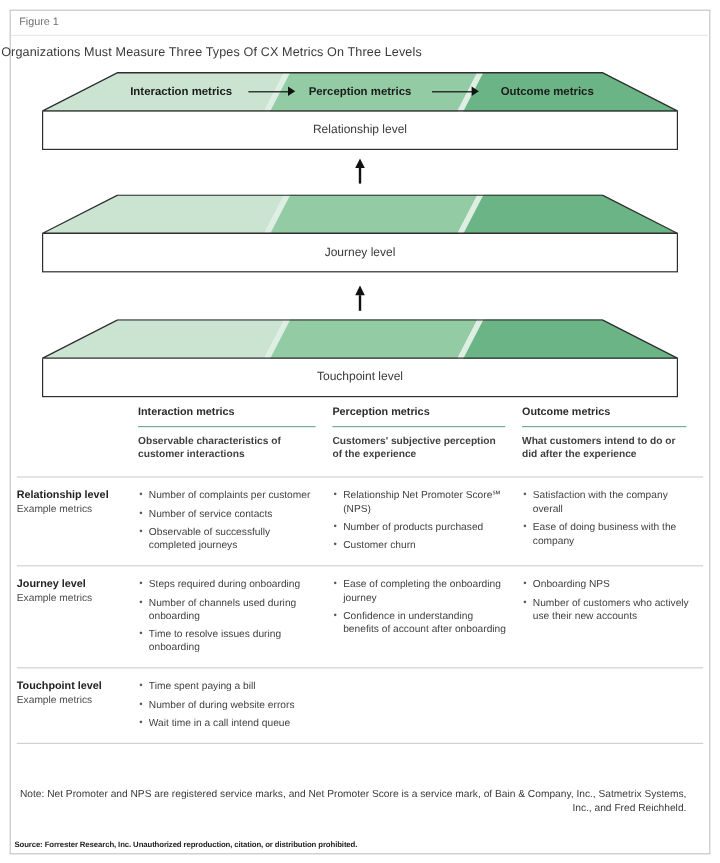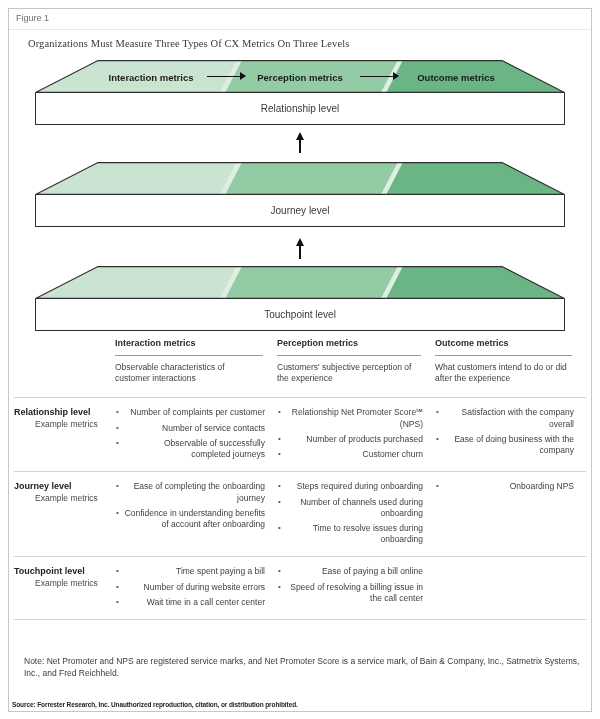--- a/index.html
+++ b/index.html
@@ -3,21 +3,21 @@
 <meta charset="utf-8">
 <style>
   html,body{margin:0;padding:0;}
   body{
     width:600px;height:719px;background:#ffffff;position:relative;
     font-family:"Liberation Sans", sans-serif;color:#3a3a3a;overflow:hidden;
   }
   .figure-border{position:absolute;left:8px;top:8px;width:582px;height:702px;border:1px solid #c6c6c6;background:#fff;}
   .fig-label{position:absolute;left:16px;top:13px;font-size:9px;color:#6e6e6e;text-align:center;}
   .fig-rule{position:absolute;left:9px;top:29px;width:581px;height:1px;background:#e8e8e8;}
-  .fig-title{position:absolute;left:28px;top:38px;font-size:10.5px;color:#3a3a3a;letter-spacing:.1px;font-family:Liberation Serif, serif;}
+  .fig-title{position:absolute;left:1px;top:38px;font-size:10.5px;color:#3a3a3a;letter-spacing:.1px;}
 
   
   .platform{position:absolute;left:35px;width:530px;}
   .topface-wrap{position:relative;width:530px;height:33px;}
   .topface{display:block;width:530px;height:33px;}
   .s-light{fill:#cbe4d1;}
   .s-mid{fill:#93cba5;}
   .s-dark{fill:#6bb485;}
   .s-band{fill:#ddeee2;}
   .outline{fill:none;stroke:#2e2e2e;stroke-width:1.1;}
@@ -33,33 +33,33 @@
 
   .varrow{position:absolute;left:300px;transform:translateX(-50%);display:flex;flex-direction:column;align-items:center;}
   .vhead{width:0;height:0;border-left:4px solid transparent;border-right:4px solid transparent;border-bottom:8px solid #111;}
   .vline{width:1.5px;height:13px;background:#111;}
 
   
   .mtable{position:absolute;left:14px;top:338px;width:572px;}
   .grid{display:grid;grid-template-columns:101px 162px 158px 151px;}
   .th{padding-right:14px;}
   .th-title{font-size:9px;font-weight:bold;color:#2b2b2b;padding-bottom:7px;border-bottom:1.5px solid #6fae9d;}
-  .th-desc{font-size:8.5px;color:#3f3f3f;line-height:1.32;margin-top:6px;padding-right:4px;}
+  .th-desc{font-size:8.5px;color:#3f3f3f;line-height:1.32;margin-top:6px;padding-right:4px;font-weight:bold;}
   .hline{height:1px;background:#d2d2d2;}
   .thead{margin-bottom:13px;}
   .trow{padding:9px 0 7px 0;}
   .rowlabel{padding-right:8px;}
   .lvl{font-size:9px;font-weight:bold;color:#222;line-height:1.3;}
-  .sub{font-size:8.5px;color:#4a4a4a;line-height:1.3;margin-left:21px;}
-  .cell ul{list-style:none;margin:0;padding:0 12px 0 0;text-align:right;}
+  .sub{font-size:8.5px;color:#4a4a4a;line-height:1.3;}
+  .cell ul{list-style:none;margin:0;padding:0 12px 0 0;}
   .cell li{position:relative;font-size:8.5px;color:#3f3f3f;line-height:1.32;padding-left:9px;margin-bottom:4px;}
   .cell li::before{content:"\2022";position:absolute;left:1px;top:0;color:#555;font-size:8px;}
 
   
-  .note{position:absolute;left:24px;top:656px;width:566px;font-size:8.5px;color:#3a3a3a;line-height:1.4;}
+  .note{position:absolute;left:6px;top:656px;width:566px;font-size:8.5px;color:#3a3a3a;line-height:1.4;text-align:right;}
   .source{position:absolute;left:12px;top:701px;font-size:6.5px;font-weight:700;color:#232323;letter-spacing:-0.1px;}
 </style>
 </head>
 <body>
 
 <div class="figure-border"></div>
 
 <div class="fig-label">Figure 1</div>
 <div class="fig-rule"></div>
 <div class="fig-title">Organizations Must Measure Three Types Of CX Metrics On Three Levels</div>
@@ -178,56 +178,51 @@
 
   <div class="hline"></div>
 
   <div class="grid trow">
     <div class="rowlabel">
       <div class="lvl">Journey level</div>
       <div class="sub">Example metrics</div>
     </div>
     <div class="cell">
       <ul>
-        <li>Ease of completing the onboarding journey</li>
-        <li>Confidence in understanding benefits of account after onboarding</li>
-      </ul>
-    </div>
-    <div class="cell">
-      <ul>
         <li>Steps required during onboarding</li>
         <li>Number of channels used during onboarding</li>
         <li>Time to resolve issues during onboarding</li>
       </ul>
     </div>
     <div class="cell">
       <ul>
+        <li>Ease of completing the onboarding journey</li>
+        <li>Confidence in understanding benefits of account after onboarding</li>
+      </ul>
+    </div>
+    <div class="cell">
+      <ul>
         <li>Onboarding NPS</li>
+        <li>Number of customers who actively use their new accounts</li>
       </ul>
     </div>
   </div>
 
   <div class="hline"></div>
 
   <div class="grid trow">
     <div class="rowlabel">
       <div class="lvl">Touchpoint level</div>
       <div class="sub">Example metrics</div>
     </div>
     <div class="cell">
       <ul>
         <li>Time spent paying a bill</li>
         <li>Number of during website errors</li>
-        <li>Wait time in a call center center</li>
-      </ul>
-    </div>
-    <div class="cell">
-      <ul>
-        <li>Ease of paying a bill online</li>
-        <li>Speed of resolving a billing issue in the call center</li>
+        <li>Wait time in a call intend queue</li>
       </ul>
     </div>
   </div>
 
   <div class="hline"></div>
 </div>
 
 <div class="note">Note: Net Promoter and NPS are registered service marks, and Net Promoter Score is a service mark, of Bain &amp; Company, Inc., Satmetrix Systems, Inc., and Fred Reichheld.</div>
 <div class="source">Source: Forrester Research, Inc. Unauthorized reproduction, citation, or distribution prohibited.</div>
 

